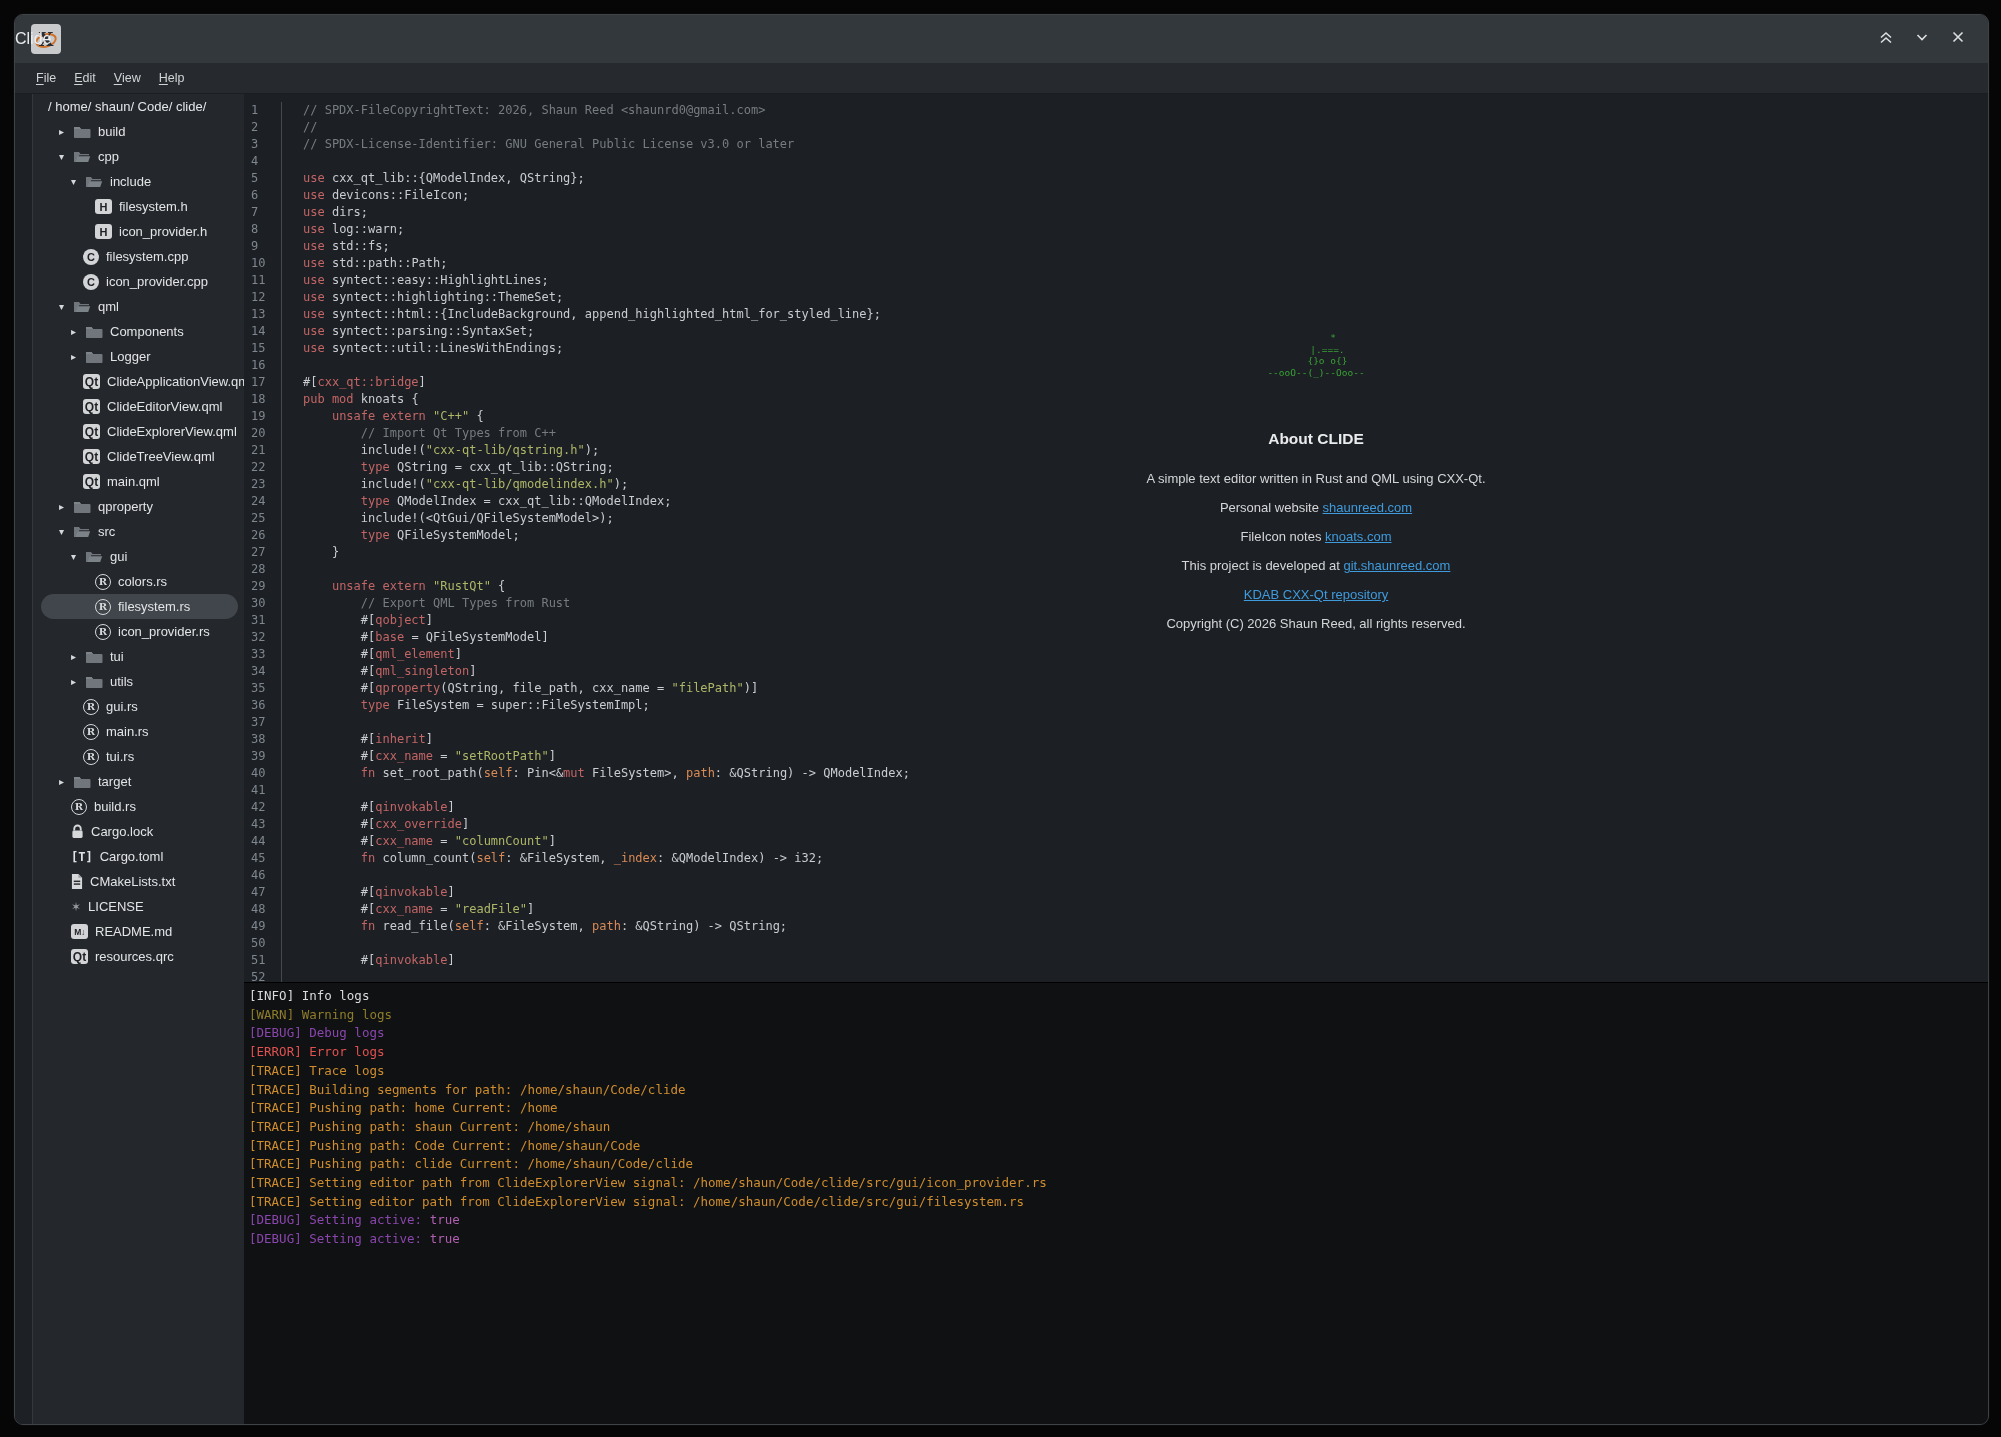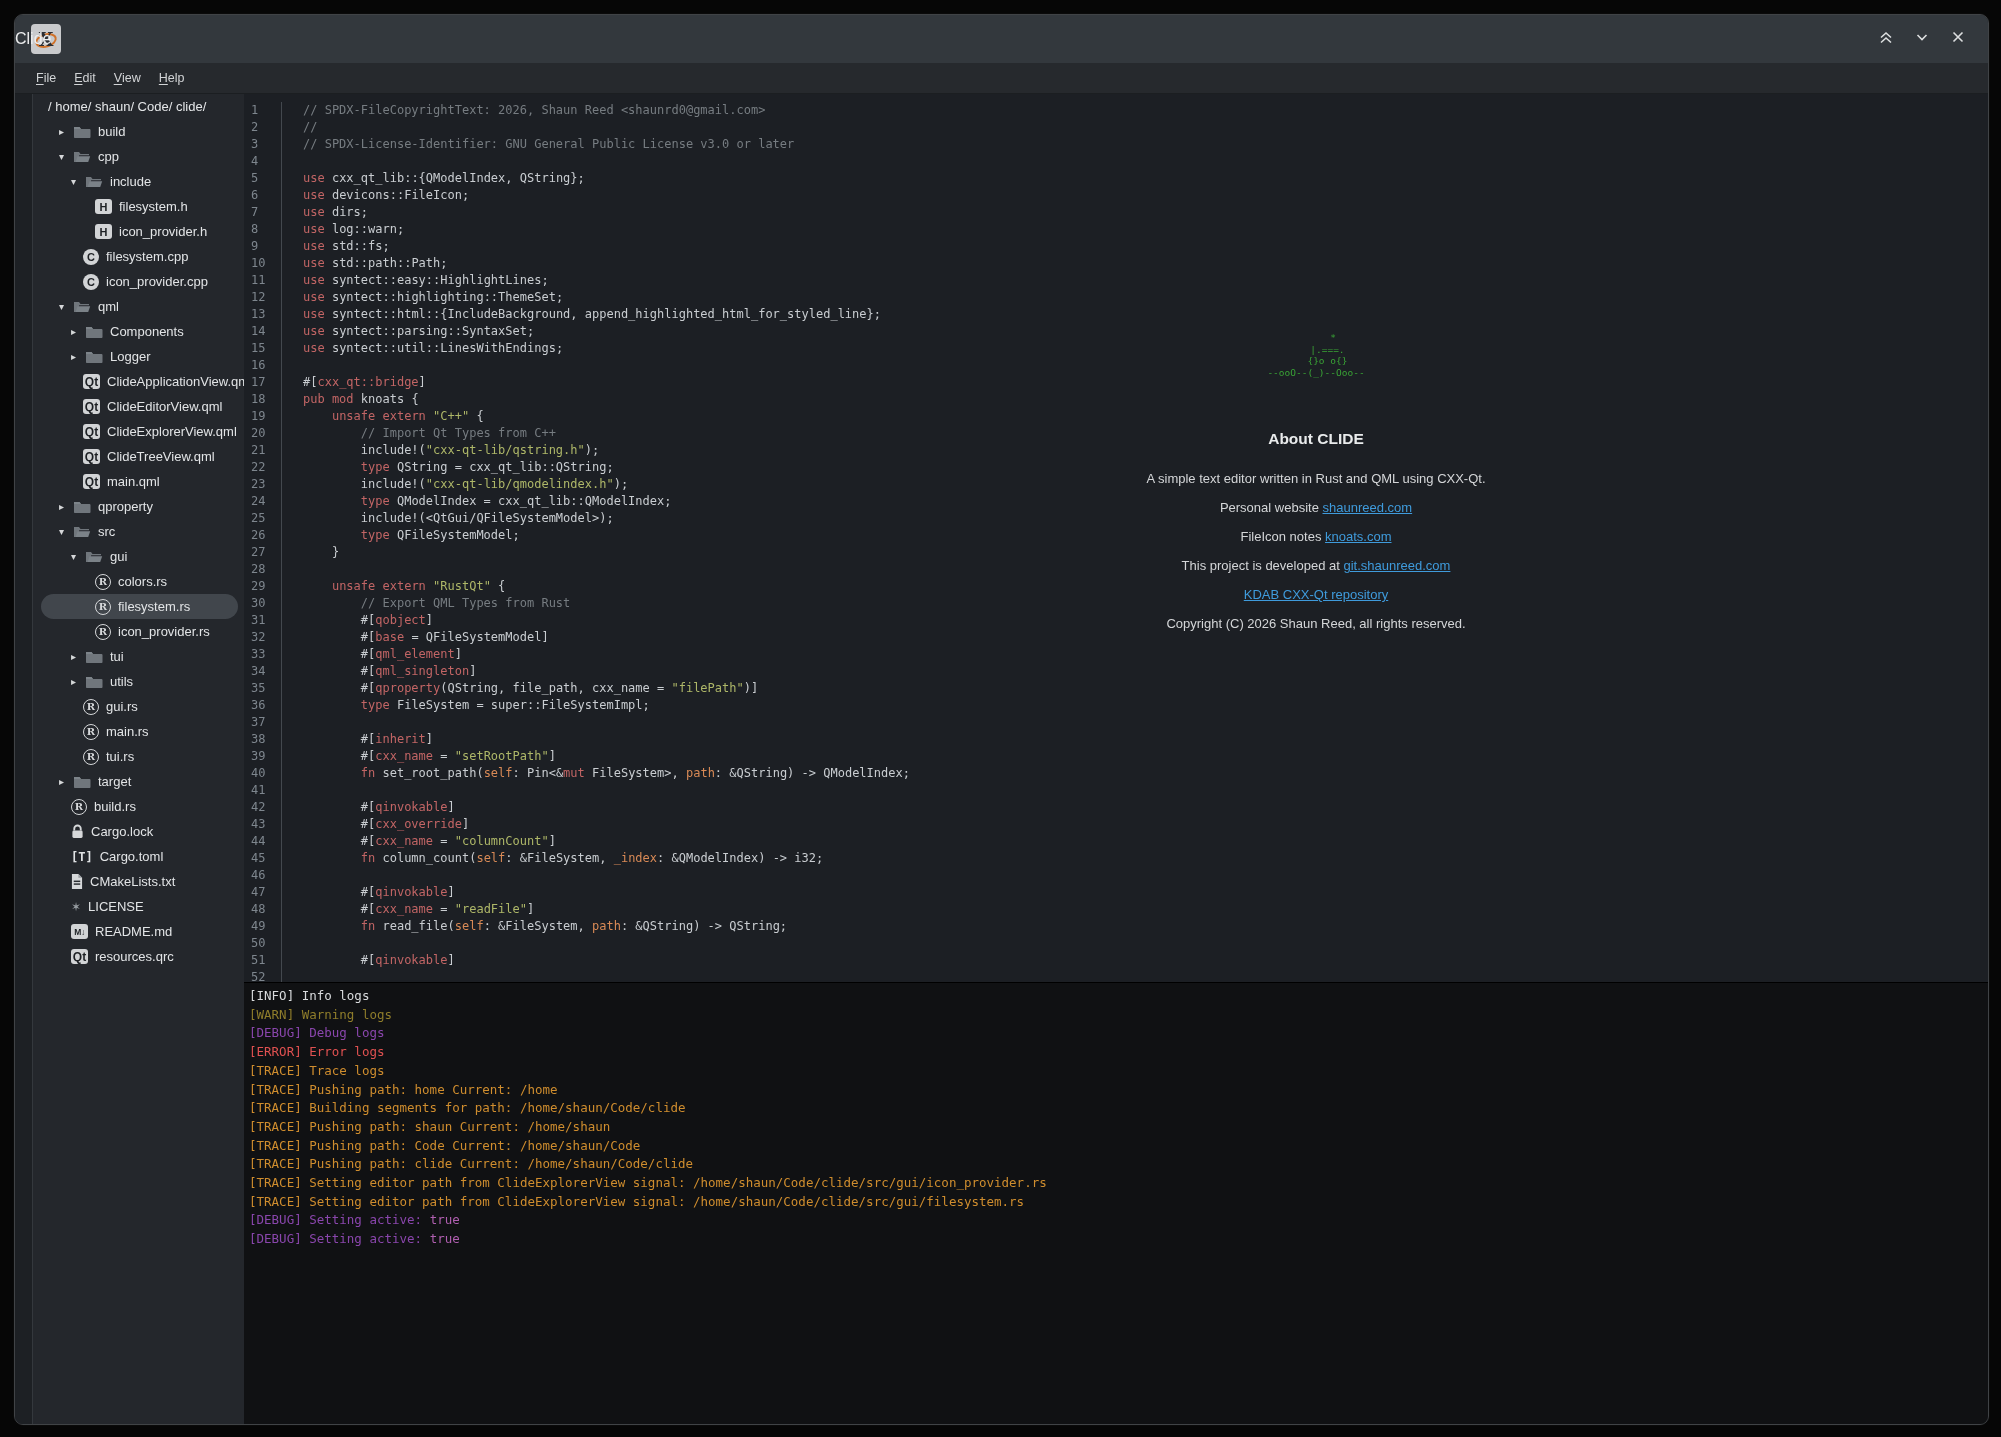--- a/index.html
+++ b/index.html
@@ -449,22 +449,22 @@
           <p>Copyright (C) 2026 Shaun Reed, all rights reserved.</p>
         </div>
       </div>
 
       <div class="logpane" id="log">
           <div class="lrow"><span class="lg-info">[INFO] Info logs</span></div>
           <div class="lrow"><span class="lg-warn">[WARN] Warning logs</span></div>
           <div class="lrow"><span class="lg-debug">[DEBUG] Debug logs</span></div>
           <div class="lrow"><span class="lg-error">[ERROR] Error logs</span></div>
           <div class="lrow"><span class="lg-trace">[TRACE] Trace logs</span></div>
+          <div class="lrow"><span class="lg-trace">[TRACE] Building segments for path: /home/shaun/Code/clide</span></div>
           <div class="lrow"><span class="lg-trace">[TRACE] Pushing path: home Current: /home</span></div>
-          <div class="lrow"><span class="lg-trace">[TRACE] Building segments for path: /home/shaun/Code/clide</span></div>
           <div class="lrow"><span class="lg-trace">[TRACE] Pushing path: shaun Current: /home/shaun</span></div>
           <div class="lrow"><span class="lg-trace">[TRACE] Pushing path: Code Current: /home/shaun/Code</span></div>
           <div class="lrow"><span class="lg-trace">[TRACE] Pushing path: clide Current: /home/shaun/Code/clide</span></div>
           <div class="lrow"><span class="lg-trace">[TRACE] Setting editor path from ClideExplorerView signal: /home/shaun/Code/clide/src/gui/icon_provider.rs</span></div>
           <div class="lrow"><span class="lg-trace">[TRACE] Setting editor path from ClideExplorerView signal: /home/shaun/Code/clide/src/gui/filesystem.rs</span></div>
           <div class="lrow"><span class="lg-debug">[DEBUG] Setting active: </span><span class="lg-debugval">true</span></div>
           <div class="lrow"><span class="lg-debug">[DEBUG] Setting active: </span><span class="lg-debugval">true</span></div>
         </div>
 
     </div>

